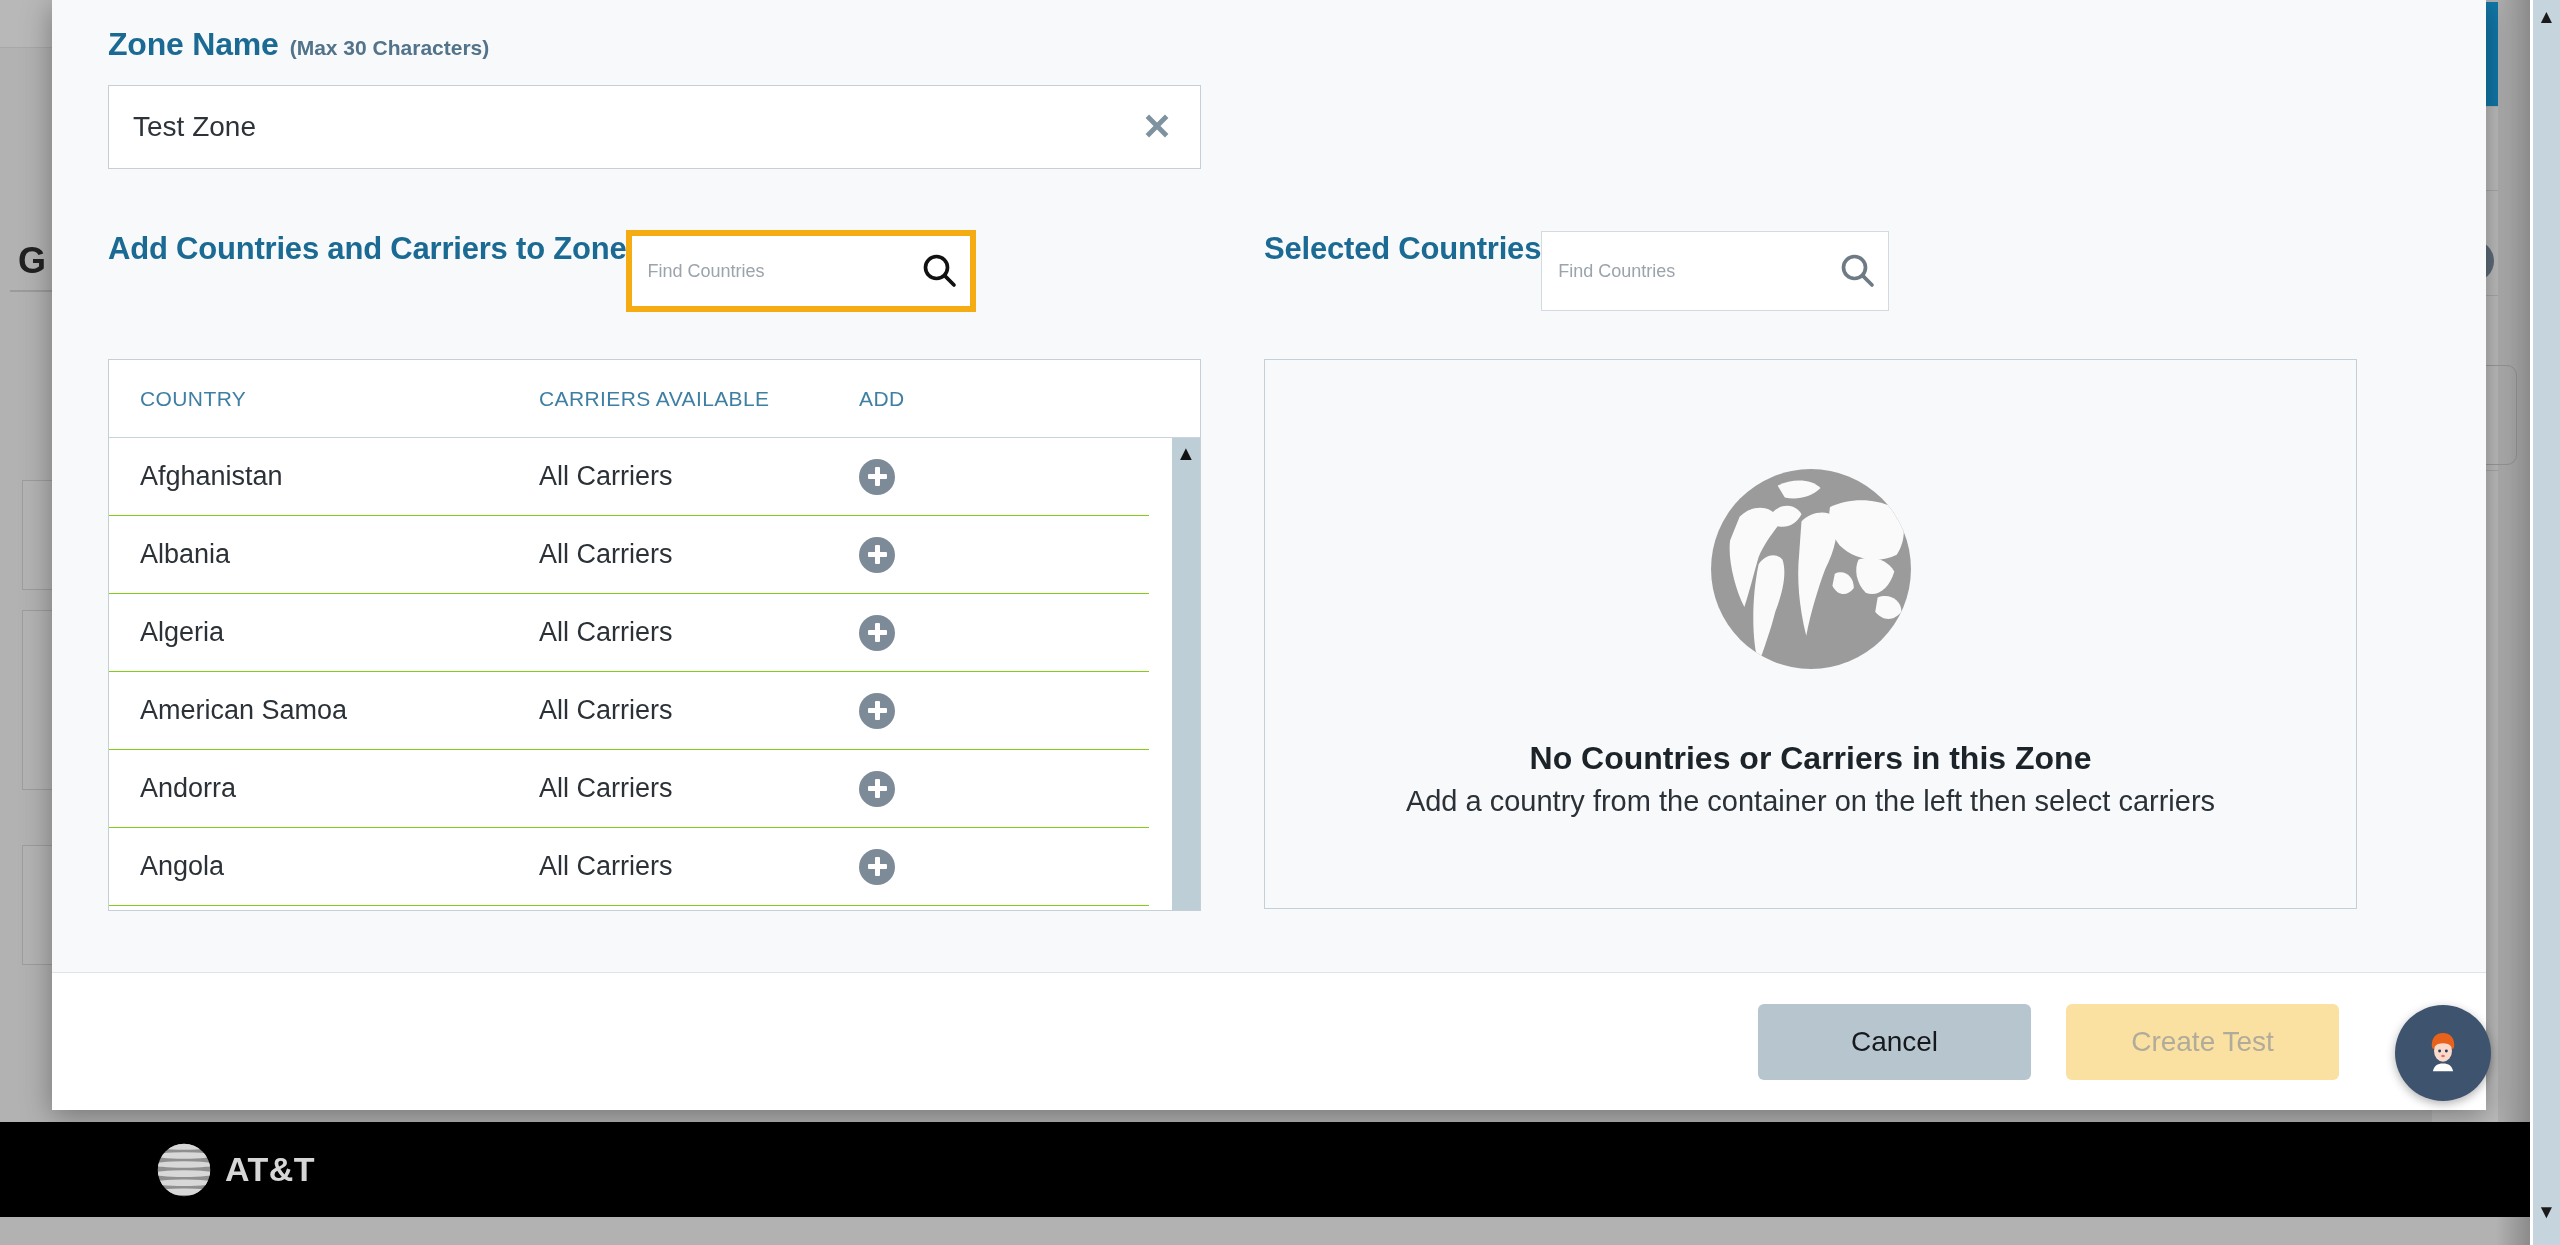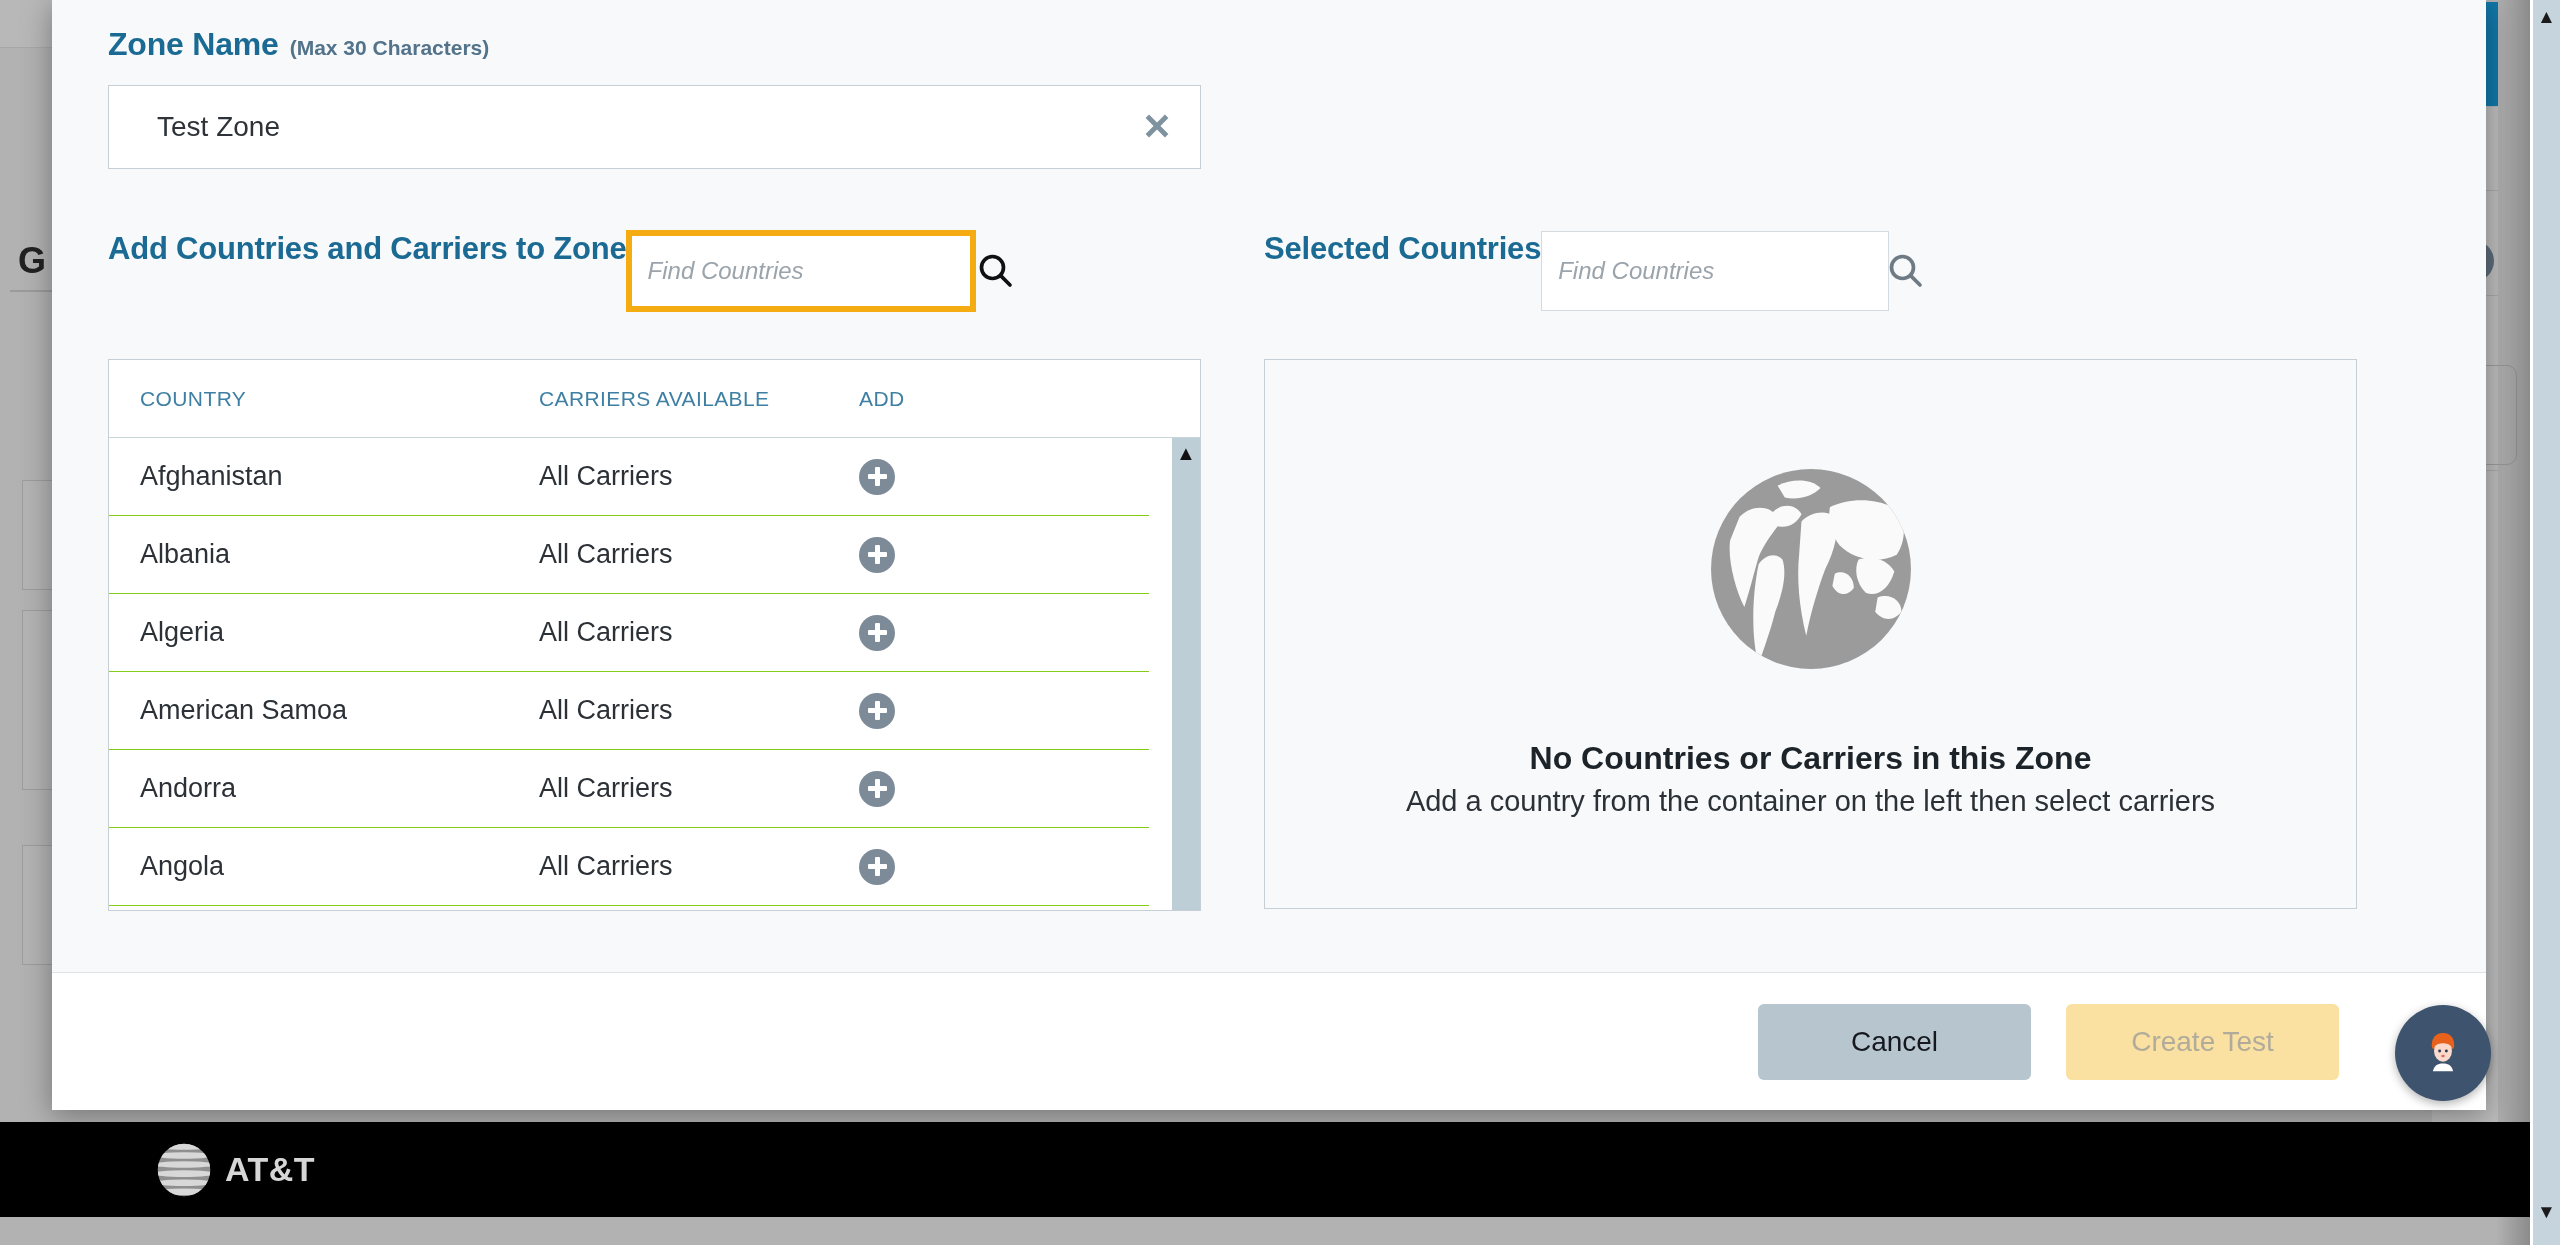--- a/index.html
+++ b/index.html
@@ -130,21 +130,21 @@
   }
   .zone-name-title {
     font-size: 32px; font-weight: 700; color: #1b6a93; letter-spacing: -.2px;
   }
   .zone-name-hint {
     font-size: 21px; font-weight: 700; color: #52738a;
   }
   .zone-name-field {
     position: relative; width: 1093px; height: 84px;
     background: #ffffff; border: 1px solid #c7cfd6;
-    display: flex; align-items: center; padding-left: 24px;
+    display: flex; align-items: center;
   }
   .zone-name-input {
     flex: 1; border: none; outline: none; background: transparent;
     font-family: "Liberation Sans", sans-serif;
     font-size: 28px; color: #2d3338; padding: 0 24px;
   }
   .zone-clear-btn {
     width: 86px; height: 100%;
     display: flex; align-items: center; justify-content: center;
     background: none; border: none; cursor: pointer;
@@ -170,21 +170,21 @@
     background: #ffffff; border: 1px solid #d3dae0;
     display: flex; align-items: center;
   }
   .search-box.focused {
     border: 5px solid #f4ac12;
     box-shadow: 0 0 0 1px #f4ac12;
   }
   .search-input {
     flex: 1; border: none; outline: none; background: transparent;
     font-family: "Liberation Sans", sans-serif;
-    font-size: 24px; color: #15803d; padding: 0 12px 0 16px; font-style: italic;
+    font-size: 18px; color: #15803d; padding: 0 12px 0 16px;
   }
   .search-input::placeholder { color: #9ba3ab; }
   .search-icon-btn {
     width: 62px; height: 100%; display: flex; align-items: center;
     justify-content: center; background: none; border: none; cursor: pointer;
   }
   .search-icon-btn svg { width: 40px; height: 40px; }
 
   
   .country-table {

